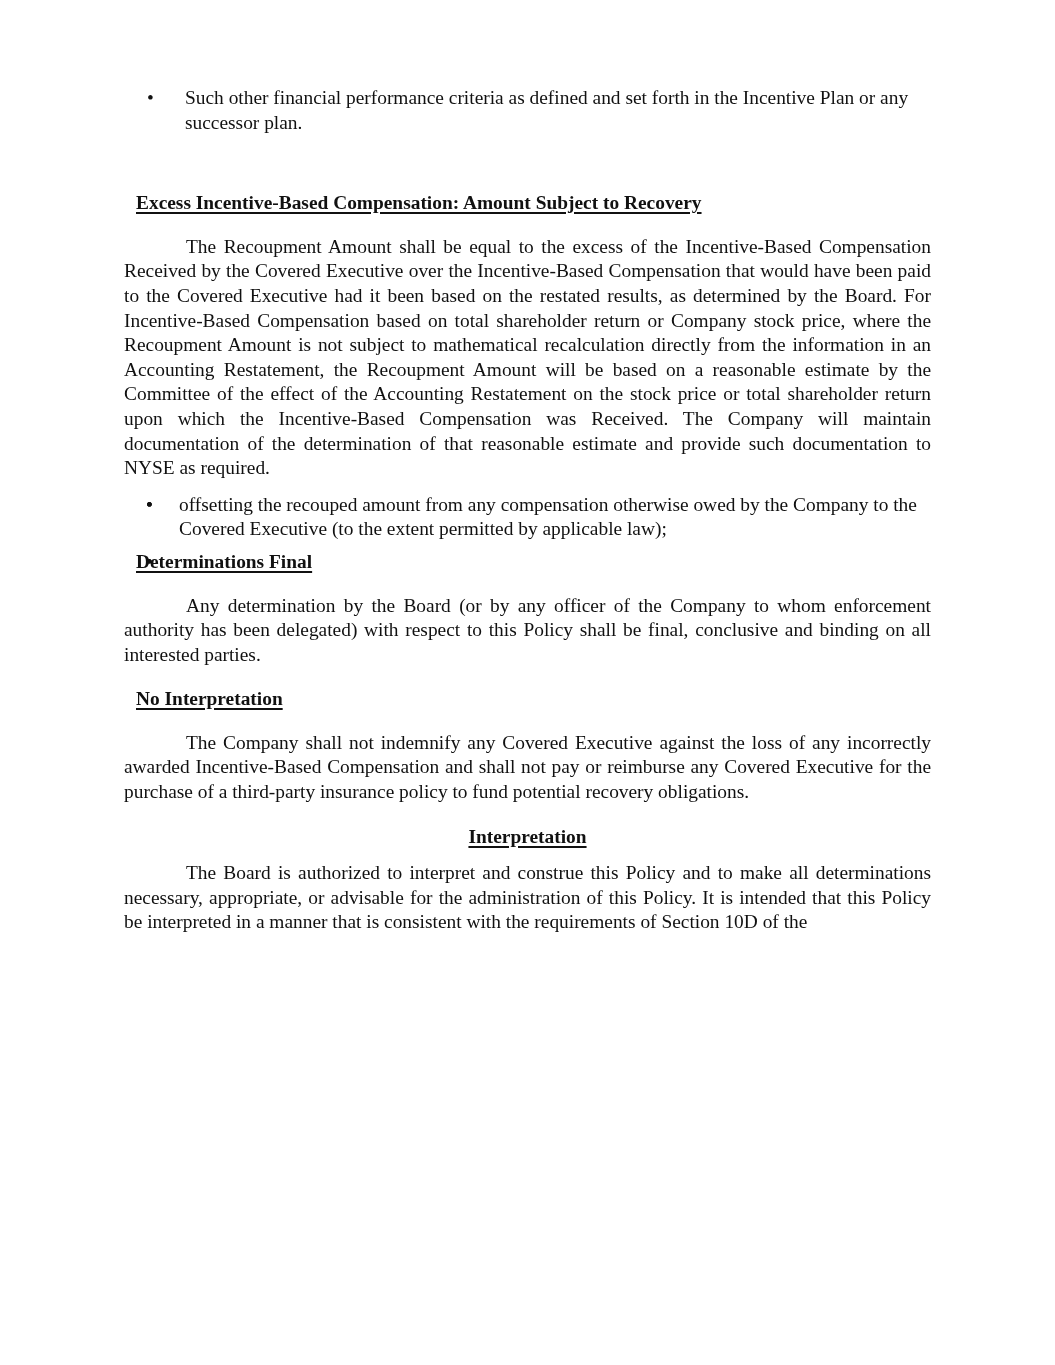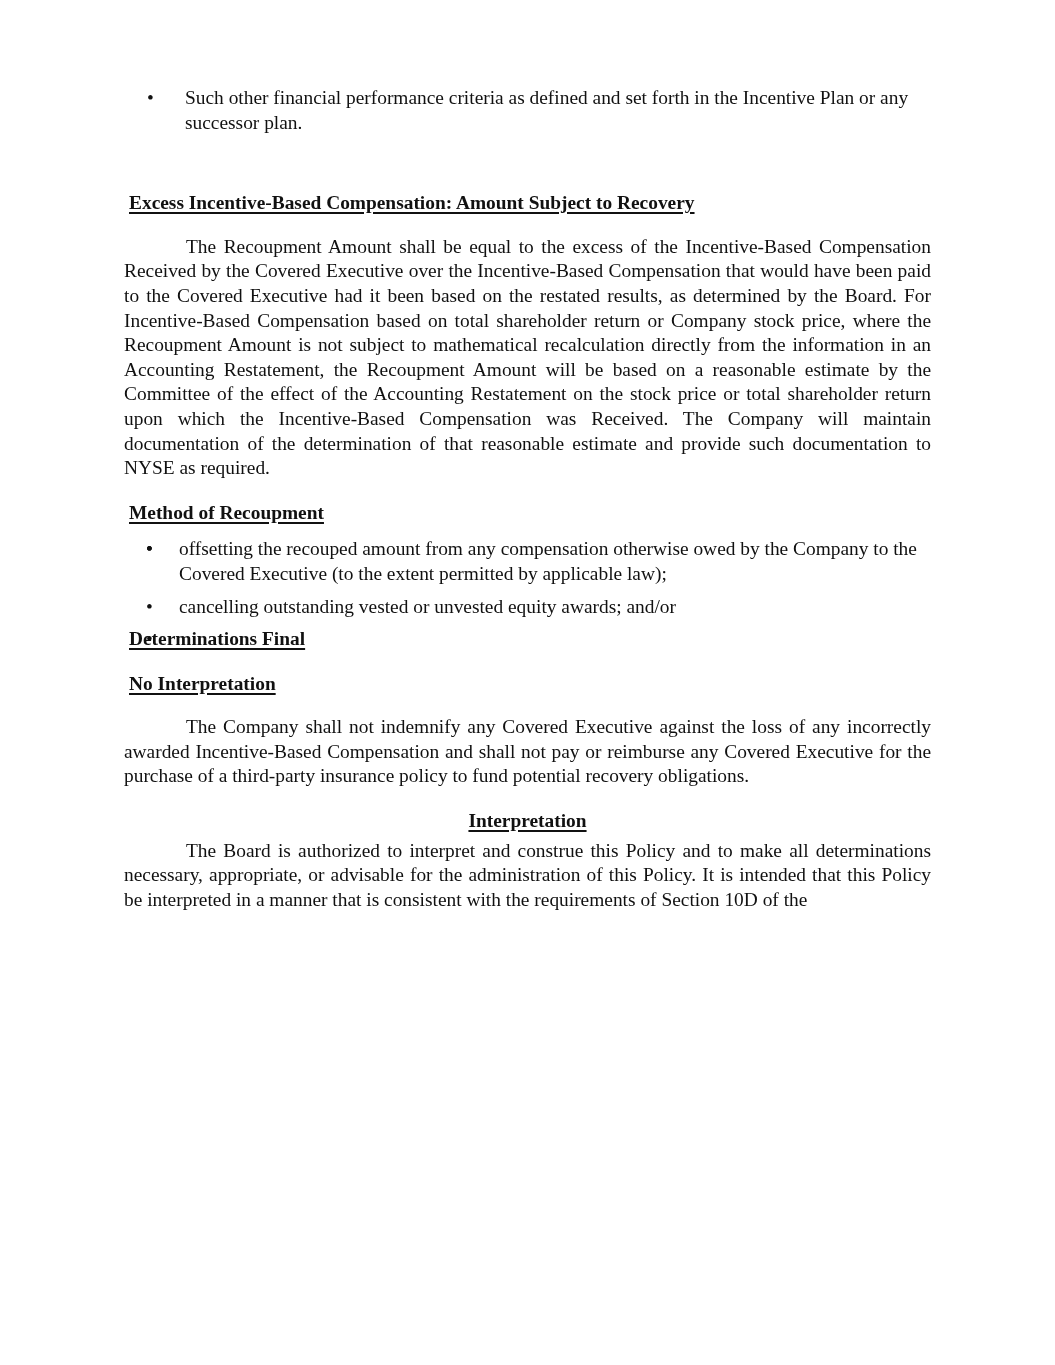--- a/index.html
+++ b/index.html
@@ -31,21 +31,21 @@
     .top-bullet .bullet {
       position: absolute;
       left: 23px;
       top: 0;
     }
     .heading {
       font-weight: bold;
       text-decoration: underline;
       text-decoration-thickness: 1.5px;
       text-underline-offset: 3px;
-      margin: 5px;
+      margin: 12px;
     }
     .para {
       text-align: justify;
       text-indent: 62px;
       margin: 0;
       font-family: Liberation Serif, serif;
     }
     .bullets {
       list-style: none;
       margin: 0;
@@ -81,42 +81,41 @@
 <div class="page">
 
   <div class="top-bullet">
     <span class="bullet">•</span>
     <span>Such other financial performance criteria as defined and set forth in the Incentive Plan or any successor plan.</span>
   </div>
 
   <p id="h-excess" class="heading">Excess Incentive-Based Compensation: Amount Subject to Recovery</p>
   <p id="p-excess" class="para">The Recoupment Amount shall be equal to the excess of the Incentive-Based Compensation Received by the Covered Executive over the Incentive-Based Compensation that would have been paid to the Covered Executive had it been based on the restated results, as determined by the Board. For Incentive-Based Compensation based on total shareholder return or Company stock price, where the Recoupment Amount is not subject to mathematical recalculation directly from the information in an Accounting Restatement, the Recoupment Amount will be based on a reasonable estimate by the Committee of the effect of the Accounting Restatement on the stock price or total shareholder return upon which the Incentive-Based Compensation was Received. The Company will maintain documentation of the determination of that reasonable estimate and provide such documentation to NYSE as required.</p>
 
-  <p id="h-method" class="heading">Method of Recoupment</p>
   <ul id="list-method" class="bullets">
     <li>
       <span class="bullet">•</span>
     </li>
     <li>
       <span class="bullet">•</span>
     </li>
     <li>
       <span class="bullet">•</span>
       <span>offsetting the recouped amount from any compensation otherwise owed by the Company to the Covered Executive (to the extent permitted by applicable law);</span>
     </li>
     <li>
       <span class="bullet">•</span>
-      <span>cancelling outstanding vested or unvested equity awards; and/or</span>
     </li>
     <li>
       <span class="bullet">•</span>
     </li>
   </ul>
 
   <p id="h-final" class="heading">Determinations Final</p>
+  <p id="p-final" class="para">Any determination by the Board (or by any officer of the Company to whom enforcement authority has been delegated) with respect to this Policy shall be final, conclusive and binding on all interested parties.</p>
 
   <p id="h-indem" class="heading">No Interpretation</p>
   <p id="p-indem" class="para">The Company shall not indemnify any Covered Executive against the loss of any incorrectly awarded Incentive-Based Compensation and shall not pay or reimburse any Covered Executive for the purchase of a third-party insurance policy to fund potential recovery obligations.</p>
 
   <p id="h-interp" class="heading">Interpretation</p>
   <p id="p-interp" class="para">The Board is authorized to interpret and construe this Policy and to make all determinations necessary, appropriate, or advisable for the administration of this Policy. It is intended that this Policy be interpreted in a manner that is consistent with the requirements of Section 10D of the</p>
 
 </div>
 
 </body></html>

